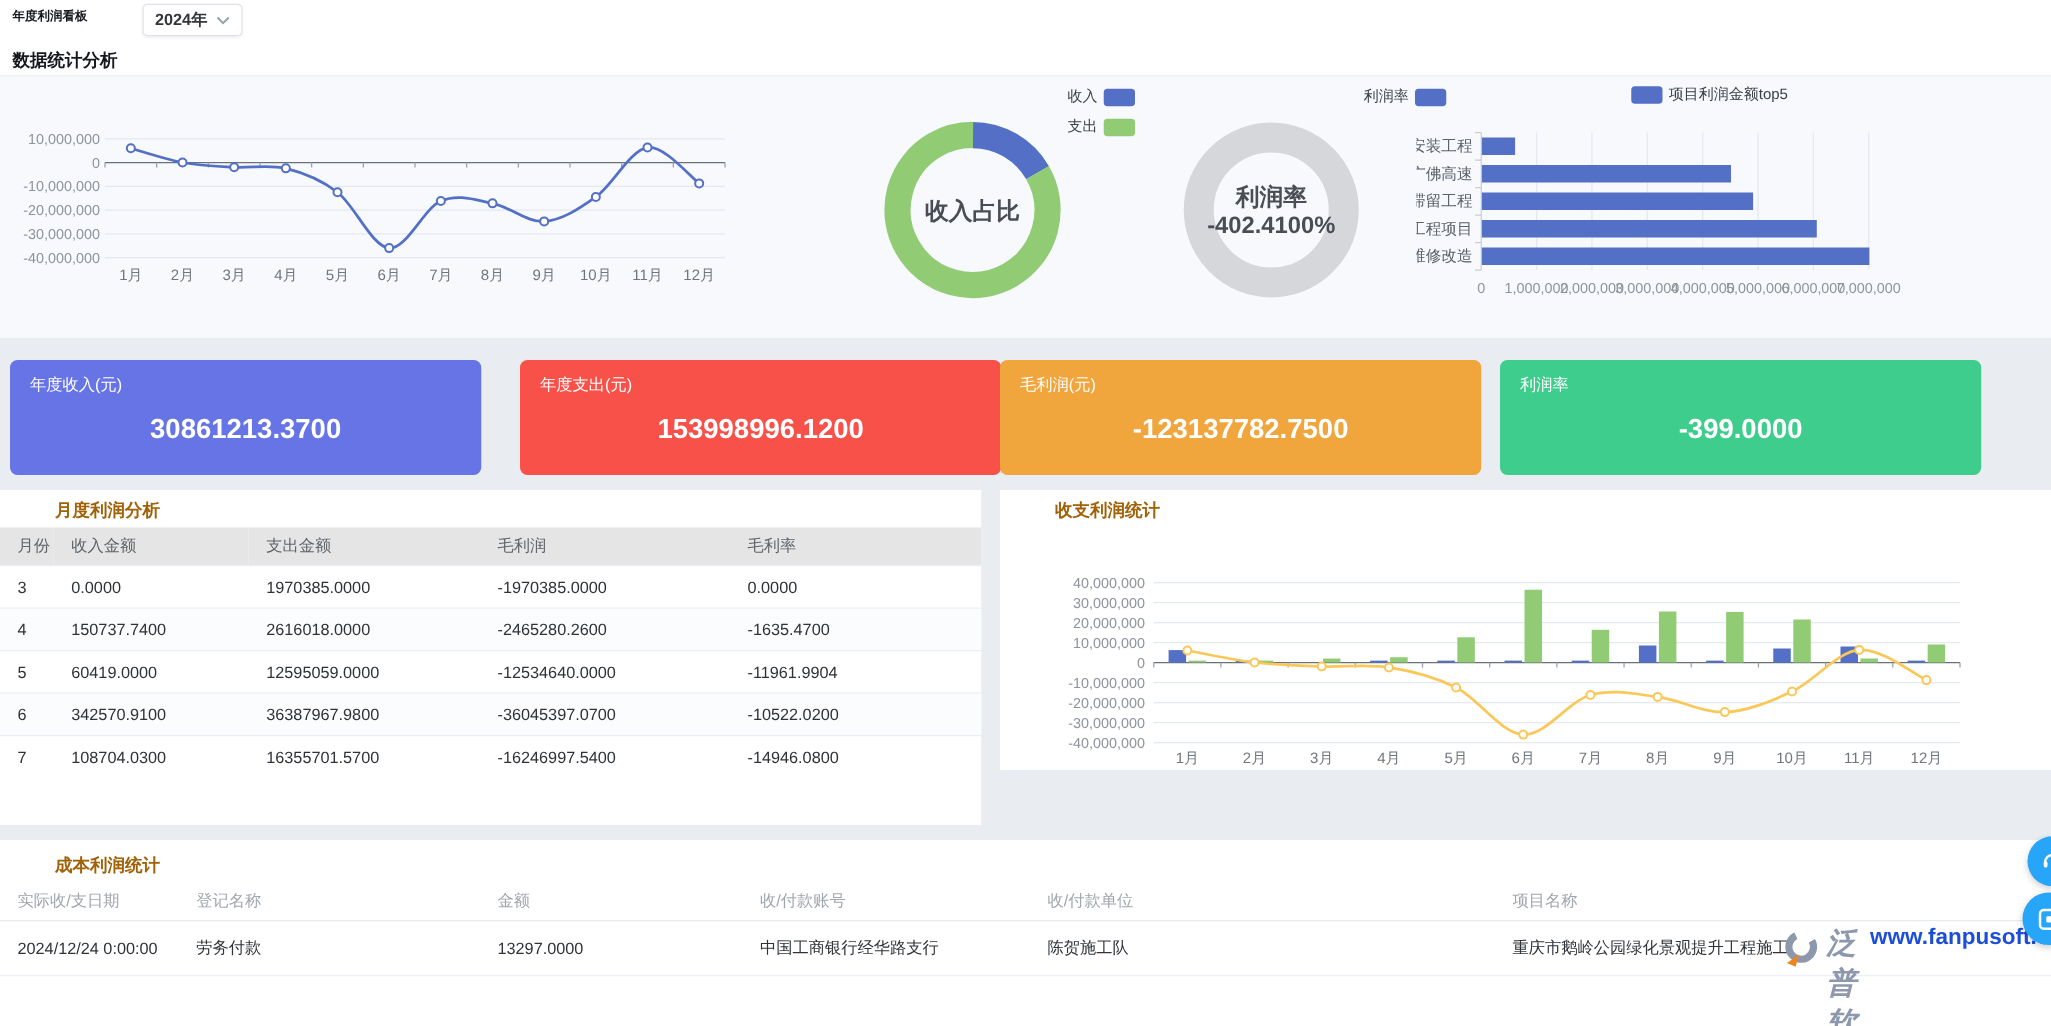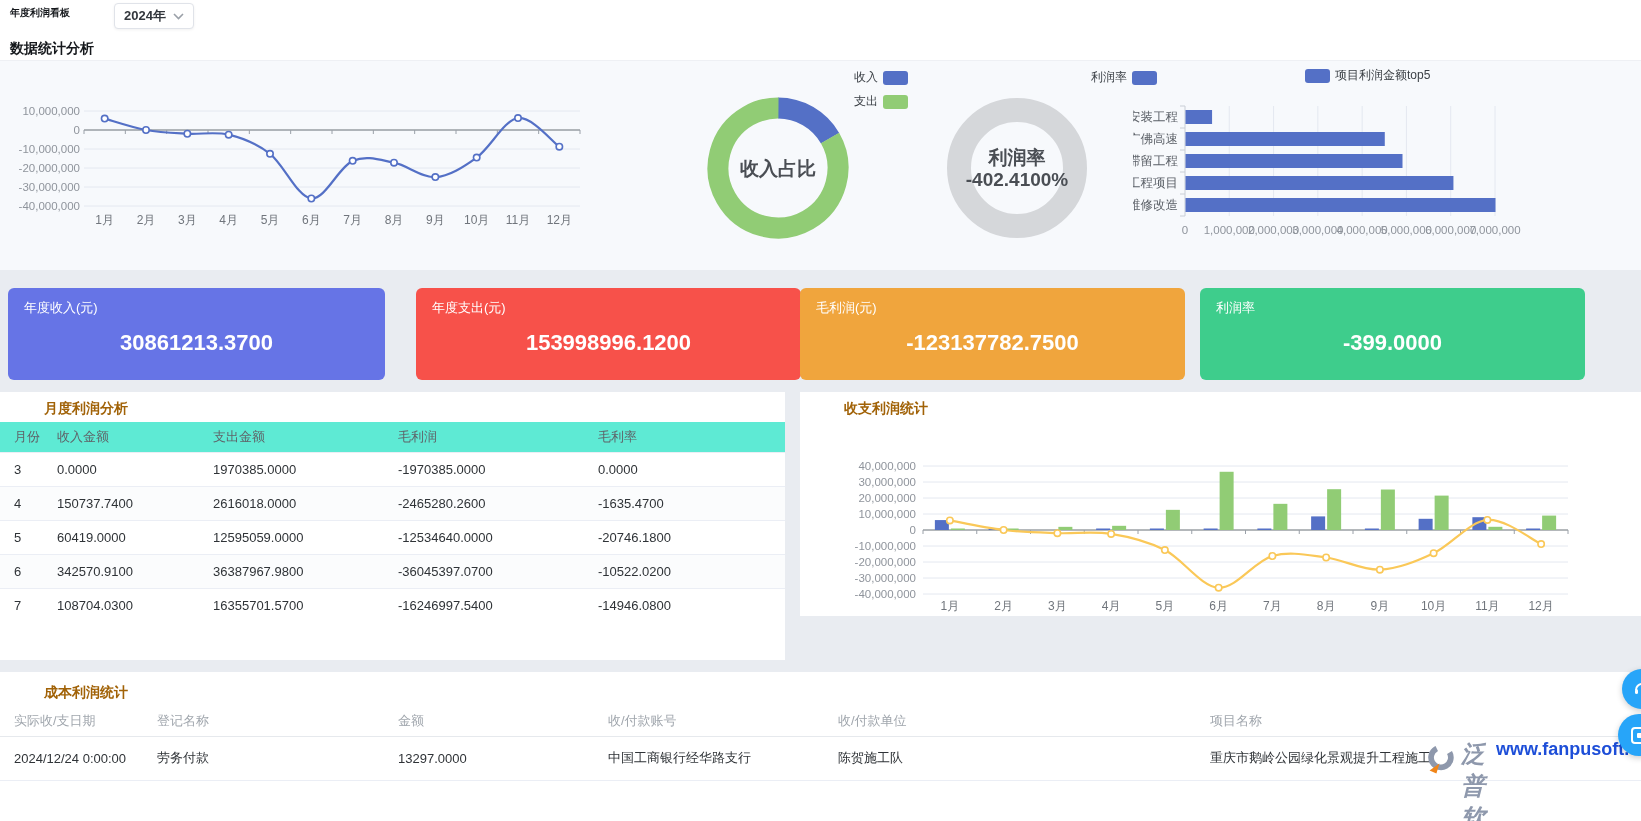--- a/index.html
+++ b/index.html
@@ -36,21 +36,21 @@
   .kpi-value { position:absolute; left:0; right:0; top:42px; text-align:center; font-size:22px; font-weight:bold; }
 
   
   .panel { position:absolute; background:#fff; }
   #panel-monthly { left:0; top:392px; width:785px; height:268px; }
   #panel-ie { left:800px; top:392px; width:841px; height:224px; }
   .panel-title { position:absolute; left:0; top:8px; font-size:14px; font-weight:bold; color:#a16207;margin-left:44px; }
 
   table.flat { border-collapse:collapse; table-layout:fixed; }
   #monthly-table { position:absolute; left:0; top:30px; width:785px; }
-  #monthly-table th { background:#5eead4; height:30px; font-size:13px; font-weight:normal; color:#5f6469; text-align:left; padding-left:14px; }
+  #monthly-table th { background:#e5e5e5; height:30px; font-size:13px; font-weight:normal; color:#5f6469; text-align:left; padding-left:14px; }
   #monthly-table td { height:34px; font-size:13px; color:#2f3337; padding-left:14px; border-top:1px solid #ebeef5; }
   #monthly-table tr:nth-child(even) td { background:#fbfcfd; }
 
   
   #panel-cost { left:0; top:672px; width:1641px; height:149px; background:#fff; position:absolute; }
   #cost-table { position:absolute; left:0; top:34px; width:1641px; }
   #cost-table th { height:30px; font-size:13px; font-weight:normal; color:#a0a6ad; text-align:left; padding-left:14px; border-bottom:1px solid #e6e9ed; }
   #cost-table td { height:44px; font-size:13px; color:#2f3337; padding-left:14px; border-bottom:1px solid #ebeef5; }
 
   
@@ -265,21 +265,21 @@
           <td>150737.7400</td>
           <td>2616018.0000</td>
           <td>-2465280.2600</td>
           <td>-1635.4700</td>
         </tr>
         <tr>
           <td>5</td>
           <td>60419.0000</td>
           <td>12595059.0000</td>
           <td>-12534640.0000</td>
-          <td>-20746.1800</td>
+          <td>-11961.9904</td>
         </tr>
         <tr>
           <td>6</td>
           <td>342570.9100</td>
           <td>36387967.9800</td>
           <td>-36045397.0700</td>
           <td>-10522.0200</td>
         </tr>
         <tr>
           <td>7</td>

